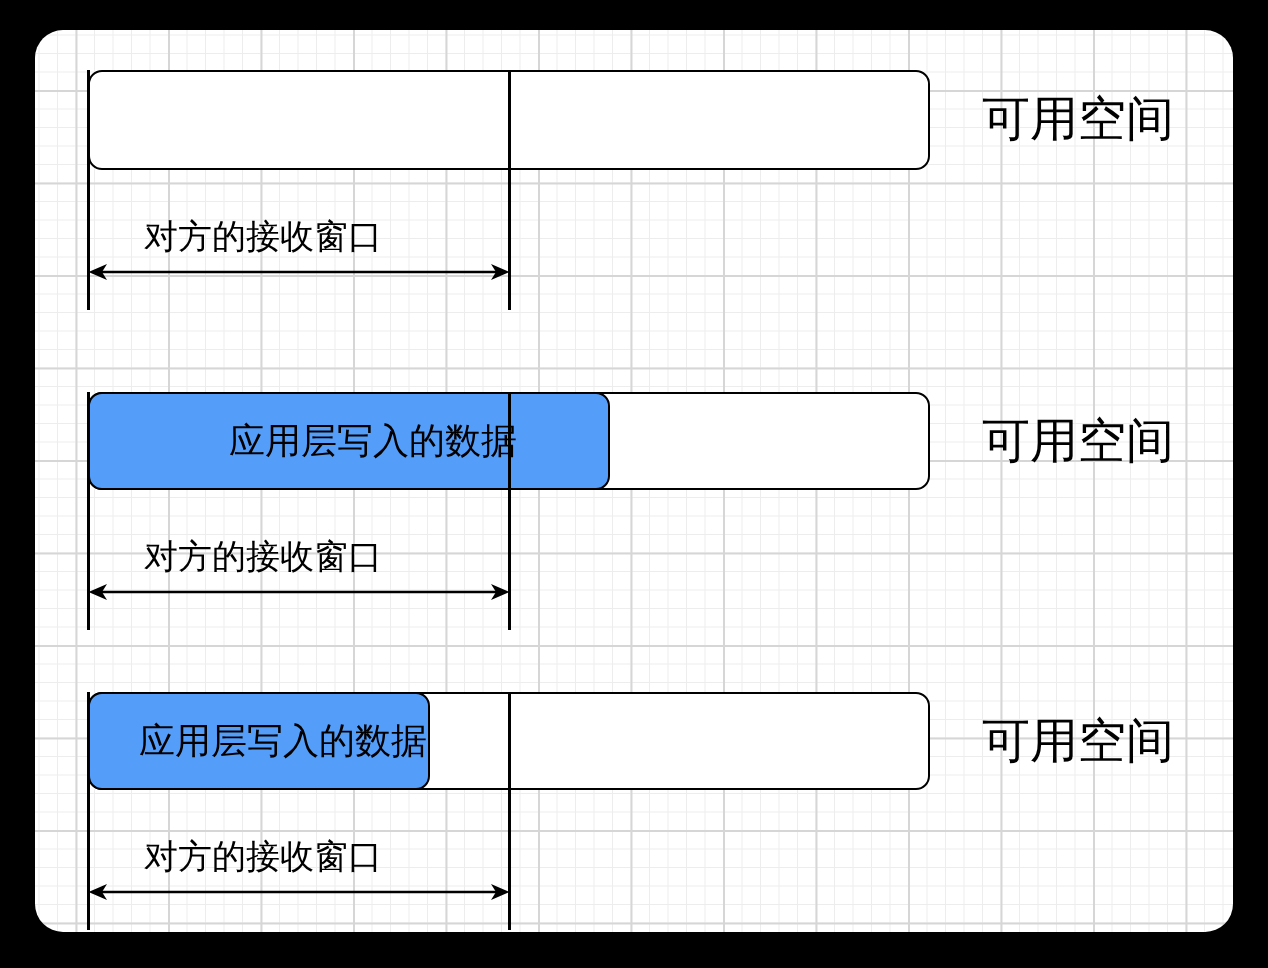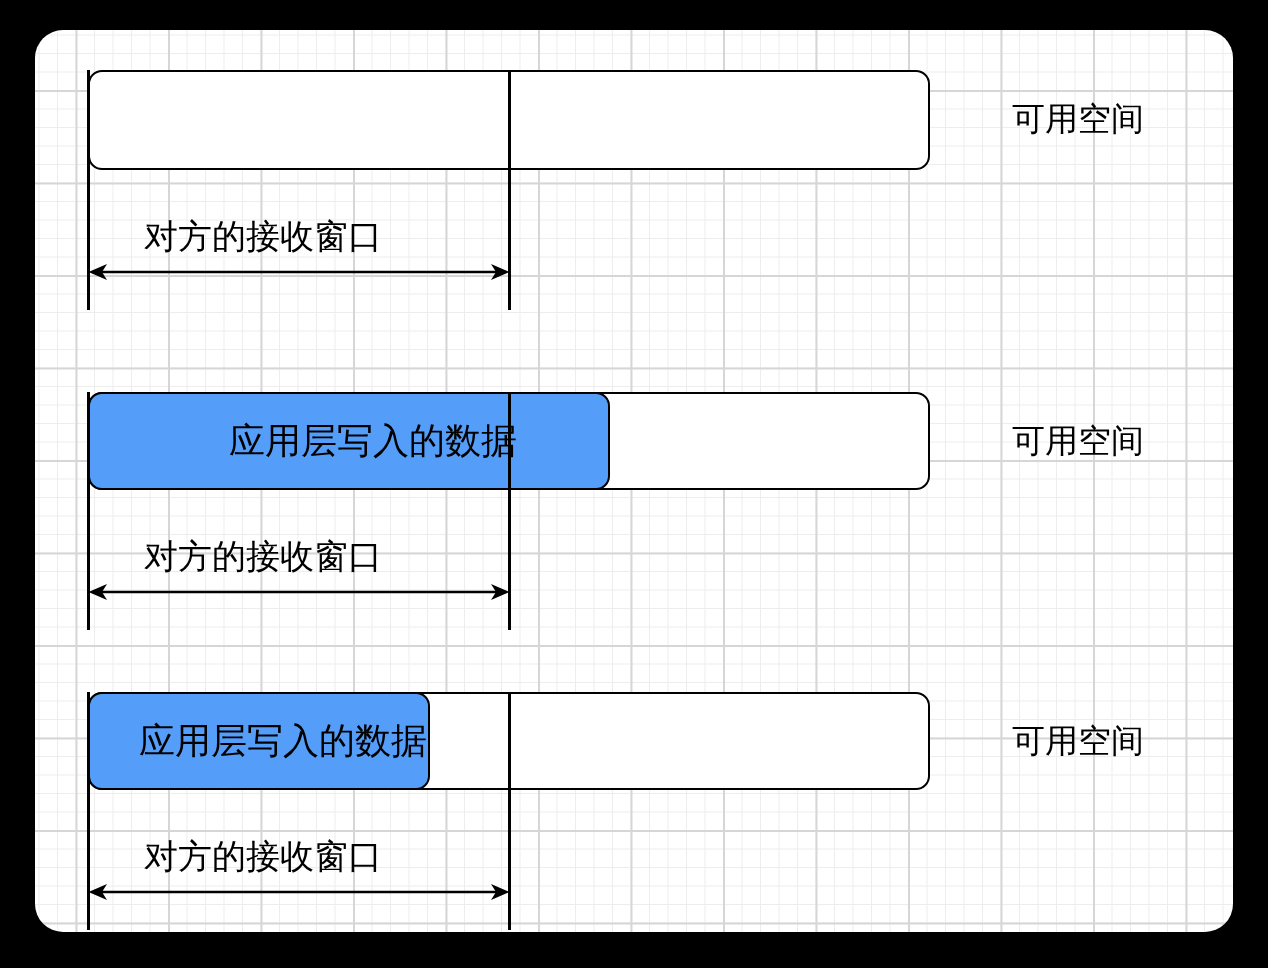--- a/index.html
+++ b/index.html
@@ -68,21 +68,21 @@
     font-size: 34px;
     white-space: nowrap;
   }
   .avail-label {
     position: absolute;
     left: 943px;
     width: 200px;
     height: 44px;
     line-height: 44px;
     text-align: center;
-    font-size: 33px;
+    font-size: 48px;
     white-space: nowrap;
   }
   .arrow-svg {
     position: absolute;
     left: 52px;
     width: 424px;
     height: 22px;
   }
   
   .r1 .buffer-rect { top: 40px; height: 100px; }

